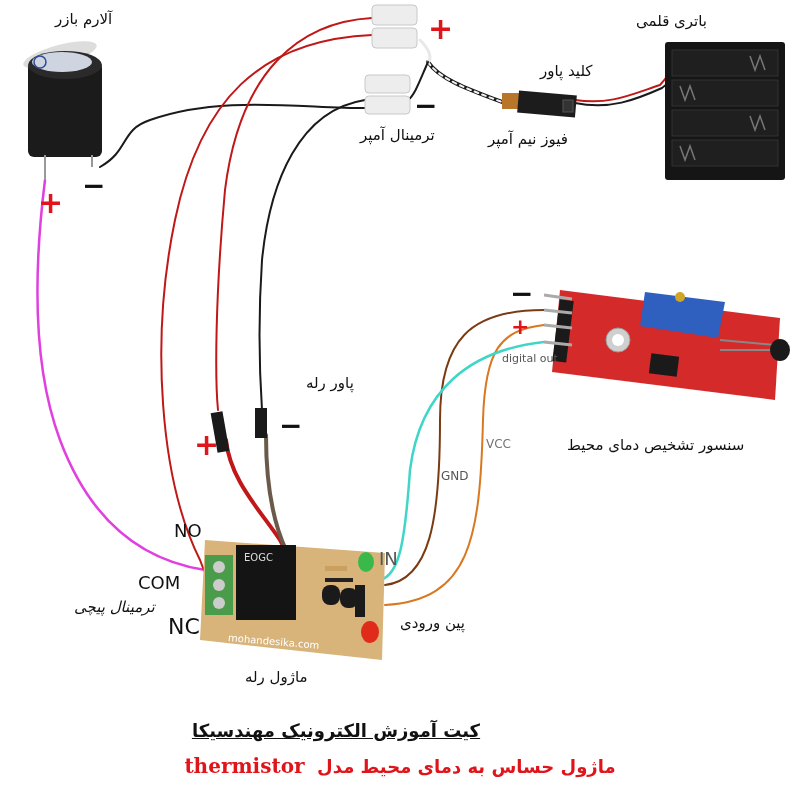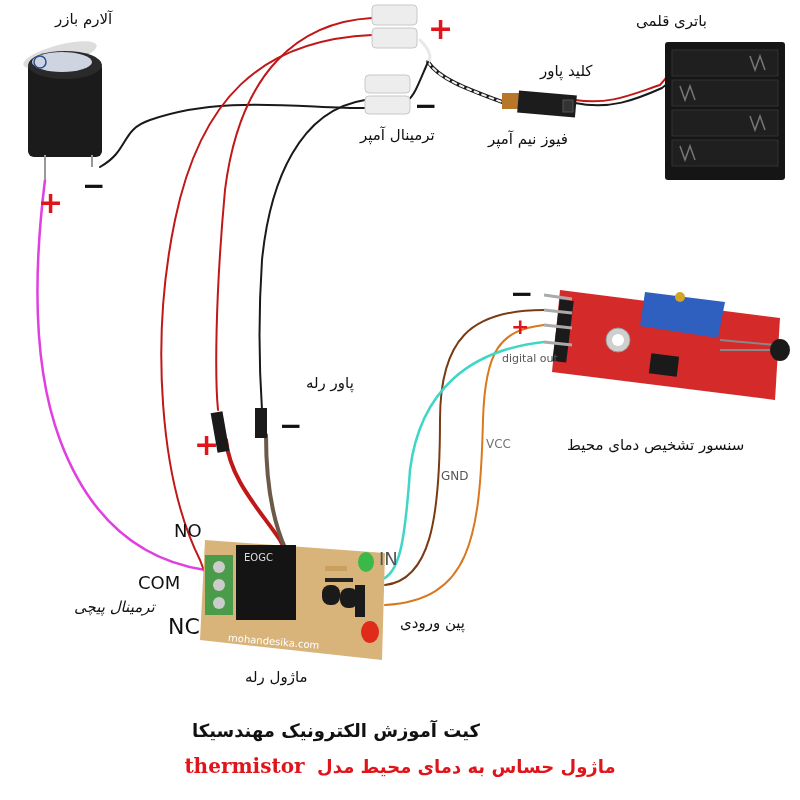--- a/index.html
+++ b/index.html
@@ -153,14 +153,14 @@
 <div class="lbl en" style="left:174px;top:520px;font-size:18px;">NO</div>
 <div class="lbl en" style="left:138px;top:572px;font-size:18px;">COM</div>
 <div class="lbl en" style="left:168px;top:614px;font-size:22px;">NC</div>
 <div class="lbl en" style="left:379px;top:548px;font-size:18px;color:#555;">IN</div>
 <div class="lbl fa" style="left:74px;top:598px;font-style:italic;">ترمینال پیچی</div>
 <div class="lbl fa" style="left:400px;top:614px;">پین ورودی</div>
 <div class="lbl fa" style="left:245px;top:668px;">ماژول رله</div>
 <div class="lbl en" style="left:228px;top:636px;font-size:10px;color:#fff;transform:rotate(5deg);">mohandesika.com</div>
 <div class="lbl en" style="left:244px;top:552px;font-size:10px;color:#ddd;">EOGC</div>
 
-<div class="lbl title1" style="left:0;width:672px;text-align:center;top:720px;">کیت آموزش الکترونیک مهندسیکا</div>
+<div class="lbl title1" style="left:0;width:672px;text-align:center;top:720px;text-decoration:underline;">کیت آموزش الکترونیک مهندسیکا</div>
 <div class="lbl title2" style="left:0;width:800px;text-align:center;top:754px;"><span>ماژول حساس به دمای محیط مدل</span>&nbsp;&nbsp;<span class="latin">thermistor</span></div>
 
 </body></html>

